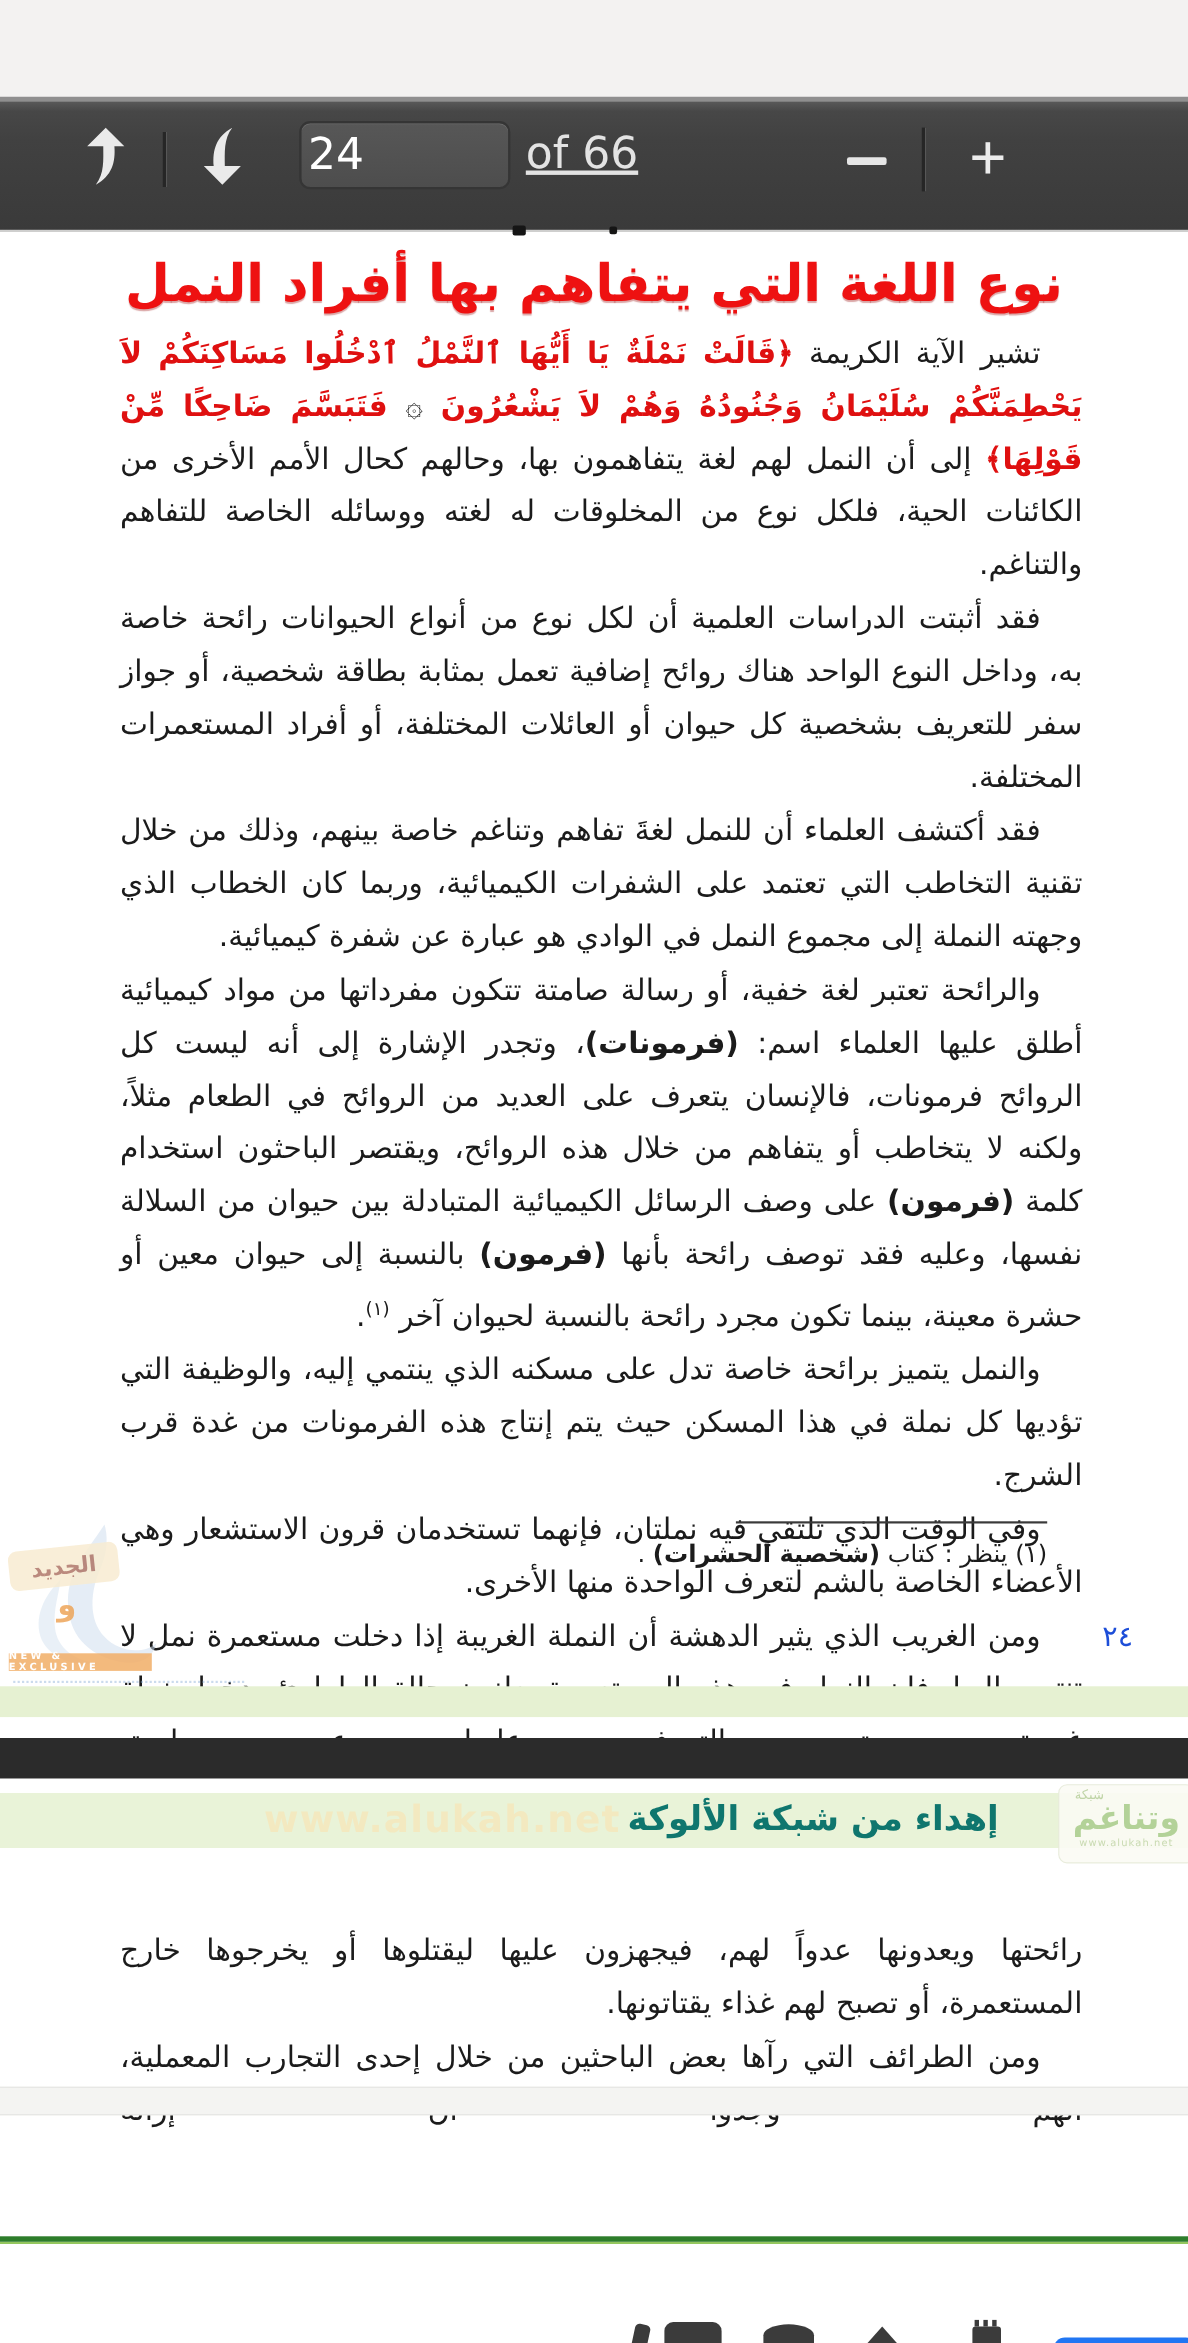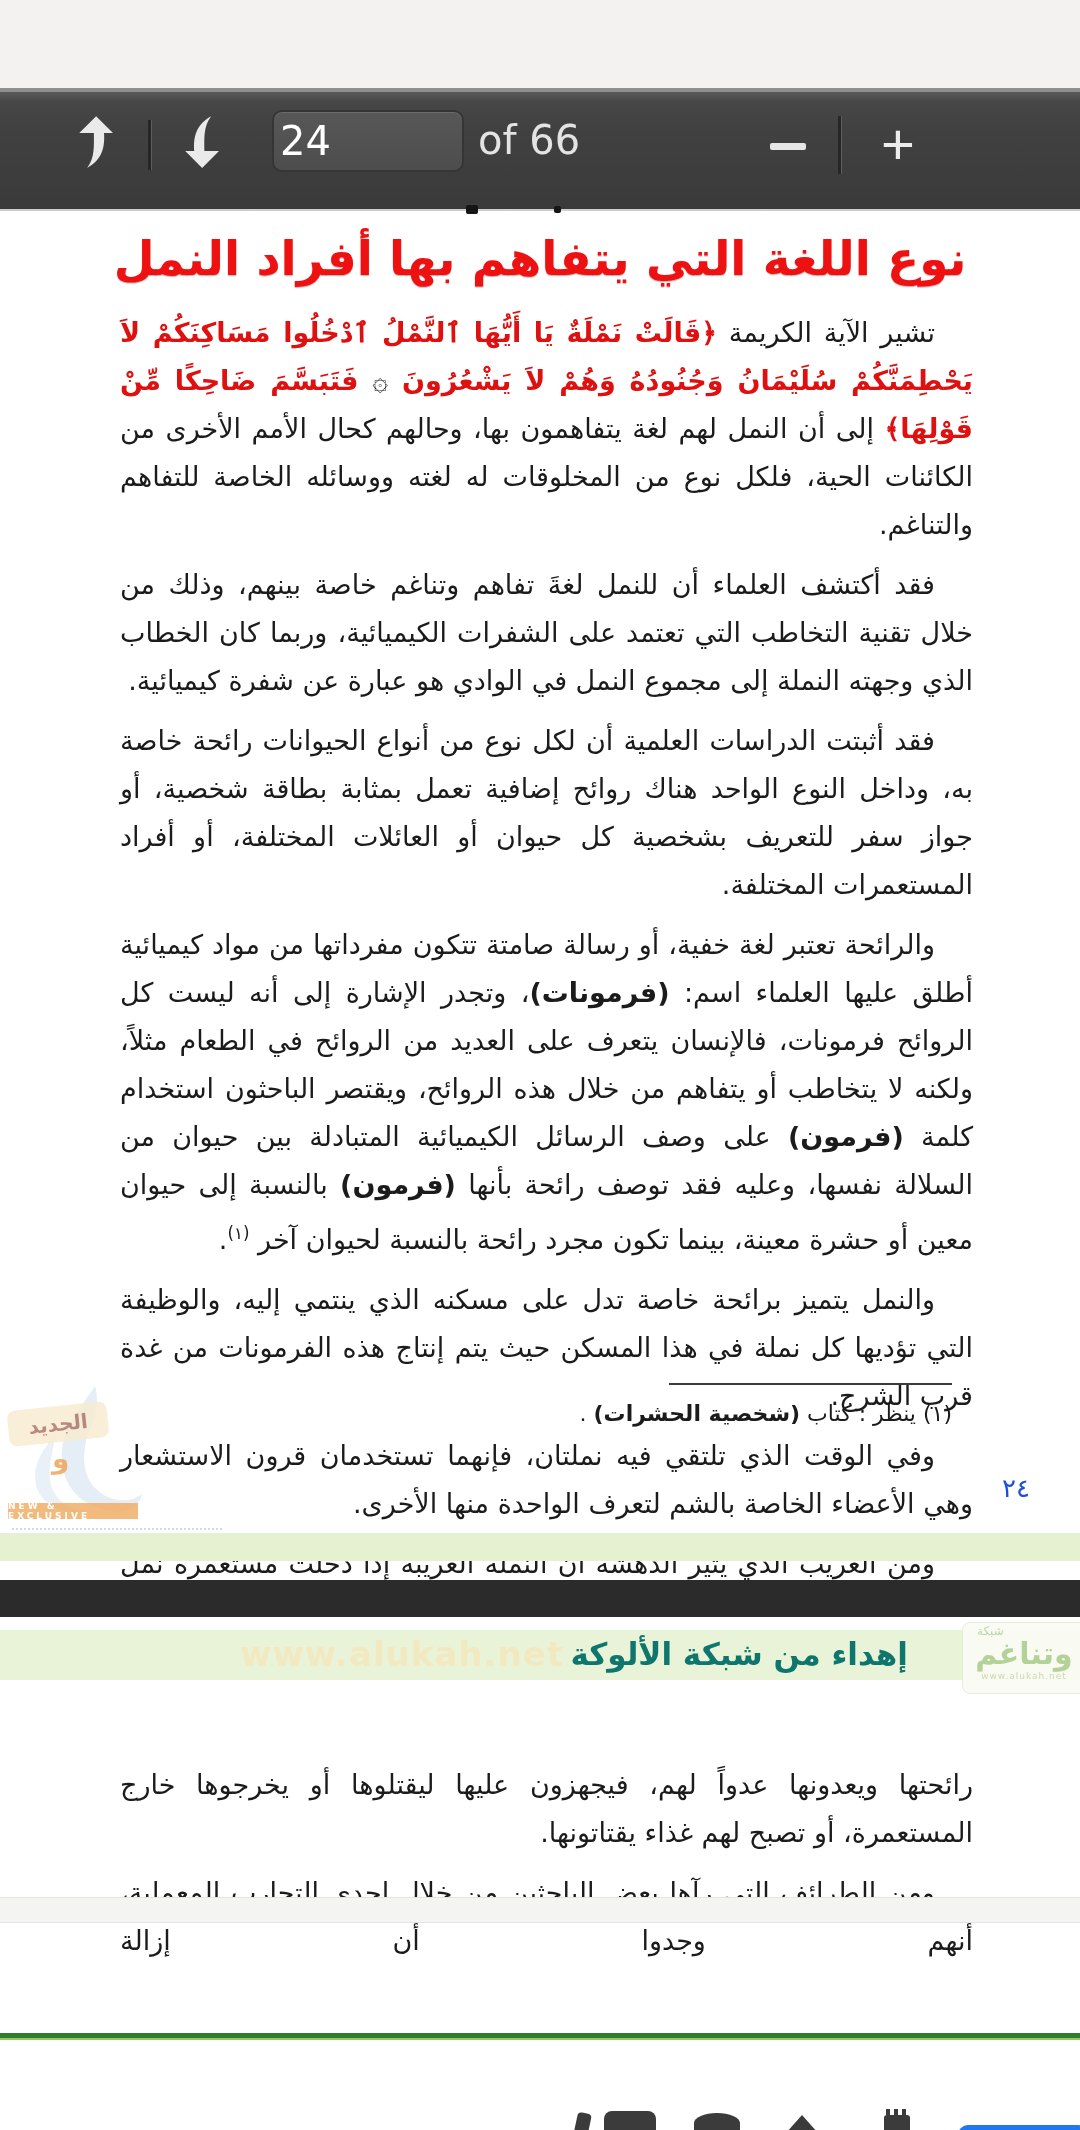--- a/index.html
+++ b/index.html
@@ -18,37 +18,37 @@
   .tb-btn{position:absolute;background:transparent;border:none;padding:0;margin:0;cursor:pointer;display:flex;align-items:center;justify-content:center;}
   .tb-divider{position:absolute;width:3px;background:#262626;border-right:1px solid #5e5e5e;}
   .page-input{
     position:absolute;left:272px;top:18px;width:168px;height:58px;
     background:linear-gradient(#575757,#4d4d4d);
     border:2px solid #353535;border-radius:10px;
     box-shadow:inset 0 1px 0 rgba(255,255,255,.12);
     color:#ffffff;font-size:40px;padding:0 14px 0 6px;
     font-family:"DejaVu Sans",sans-serif;
   }
-  .of-label{position:absolute;left:478px;top:28px;color:#e3e3e3;font-size:40px;line-height:1;}
+  .of-label{position:absolute;left:478px;top:28px;color:#e3e3e3;font-size:40px;line-height:1;text-decoration:underline;}
   .zoom-glyph{color:#ececec;font-size:58px;line-height:1;}
   .minus-bar{width:36px;height:7px;background:#e6e6e6;border-radius:2px;}
   
   .page1{position:absolute;left:0;top:211px;width:1080px;height:1369px;background:#ffffff;}
   .cut-glyph{position:absolute;background:#151515;border-radius:2px;}
   .doc-title{
     margin:16px 0 0 0;text-align:center;direction:rtl;
     color:#ee1111;font-size:47px;font-weight:900;line-height:64px;
     text-shadow:0 1px 1px rgba(150,0,0,.35);
   }
   .body-text{
     direction:rtl;text-align:justify;color:#1b1b1b;
     font-size:27px;line-height:48px;
     padding:6px 95px 0 108px;
   }
-  .body-text p{margin:12px;text-indent:38px;}
+  .body-text p{margin:1px;text-indent:38px;}
   .stretch-last{text-align-last:justify;}
   .red{color:#df1010;font-weight:700;}
   .orn{color:#222;font-weight:400;}
   .b{font-weight:700;}
   .sup{font-size:.62em;vertical-align:super;}
   .footnote-block{position:absolute;right:128px;top:1172px;width:290px;direction:rtl;}
   .footnote-rule{border:none;border-top:2px solid #3a3a3a;margin:0 0 14px 0;width:283px;}
   .footnote-text{direction:rtl;text-align:right;color:#1b1b1b;font-size:22px;line-height:30px;white-space:nowrap;}
   .pageno{position:absolute;left:0;top:1262px;width:1030px;text-align:right;color:#1d4ed8;font-size:26px;}
   
@@ -125,22 +125,22 @@
 
 <div class="page1">
 
   <div class="cut-glyph" style="left:466px;top:-6px;width:12px;height:9px;"></div>
   <div class="cut-glyph" style="left:554px;top:-5px;width:7px;height:7px;"></div>
 
   <h1 class="doc-title">نوع اللغة التي يتفاهم بها أفراد النمل</h1>
 
   <div class="body-text">
     <p><span>تشير الآية الكريمة </span><span class="red">﴿قَالَتْ نَمْلَةٌ يَا أَيُّهَا ٱلنَّمْلُ ٱدْخُلُوا مَسَاكِنَكُمْ لاَ يَحْطِمَنَّكُمْ سُلَيْمَانُ وَجُنُودُهُ وَهُمْ لاَ يَشْعُرُونَ </span><span class="orn">۞</span><span class="red"> فَتَبَسَّمَ ضَاحِكًا مِّنْ قَوْلِهَا﴾</span><span> إلى أن النمل لهم لغة يتفاهمون بها، وحالهم كحال الأمم الأخرى من الكائنات الحية، فلكل نوع من المخلوقات له لغته ووسائله الخاصة للتفاهم والتناغم.</span></p>
+    <p>فقد أثبتت الدراسات العلمية أن لكل نوع من أنواع الحيوانات رائحة خاصة به، وداخل النوع الواحد هناك روائح إضافية تعمل بمثابة بطاقة شخصية، أو جواز سفر للتعريف بشخصية كل حيوان أو العائلات المختلفة، أو أفراد المستعمرات المختلفة.</p>
     <p>فقد أكتشف العلماء أن للنمل لغةَ تفاهم وتناغم خاصة بينهم، وذلك من خلال تقنية التخاطب التي تعتمد على الشفرات الكيميائية، وربما كان الخطاب الذي وجهته النملة إلى مجموع النمل في الوادي هو عبارة عن شفرة كيميائية.</p>
-    <p>فقد أثبتت الدراسات العلمية أن لكل نوع من أنواع الحيوانات رائحة خاصة به، وداخل النوع الواحد هناك روائح إضافية تعمل بمثابة بطاقة شخصية، أو جواز سفر للتعريف بشخصية كل حيوان أو العائلات المختلفة، أو أفراد المستعمرات المختلفة.</p>
     <p><span>والرائحة تعتبر لغة خفية، أو رسالة صامتة تتكون مفرداتها من مواد كيميائية أطلق عليها العلماء اسم: </span><span class="b">(فرمونات)</span><span>، وتجدر الإشارة إلى أنه ليست كل الروائح فرمونات، فالإنسان يتعرف على العديد من الروائح في الطعام مثلاً، ولكنه لا يتخاطب أو يتفاهم من خلال هذه الروائح، ويقتصر الباحثون استخدام كلمة </span><span class="b">(فرمون)</span><span> على وصف الرسائل الكيميائية المتبادلة بين حيوان من السلالة نفسها، وعليه فقد توصف رائحة بأنها </span><span class="b">(فرمون)</span><span> بالنسبة إلى حيوان معين أو حشرة معينة، بينما تكون مجرد رائحة بالنسبة لحيوان آخر </span><span class="sup">(١)</span><span>.</span></p>
     <p>والنمل يتميز برائحة خاصة تدل على مسكنه الذي ينتمي إليه، والوظيفة التي تؤديها كل نملة في هذا المسكن حيث يتم إنتاج هذه الفرمونات من غدة قرب الشرج.</p>
     <p>وفي الوقت الذي تلتقي فيه نملتان، فإنهما تستخدمان قرون الاستشعار وهي الأعضاء الخاصة بالشم لتعرف الواحدة منها الأخرى.</p>
     <p class="stretch-last">ومن الغريب الذي يثير الدهشة أن النملة الغريبة إذا دخلت مستعمرة نمل لا تنتمي إليها، فإن النمل في هذه المستعمرة يعلنون حالة الطوارئ بدخول نملة غريبة، ويتم التعرف عليها عن طريق</p>
   </div>
 
   <div class="footnote-block">
     <hr class="footnote-rule">
     <div class="footnote-text"><span>(١) ينظر : كتاب </span><span class="b">(شخصية الحشرات)</span><span> .</span></div>
   </div>

